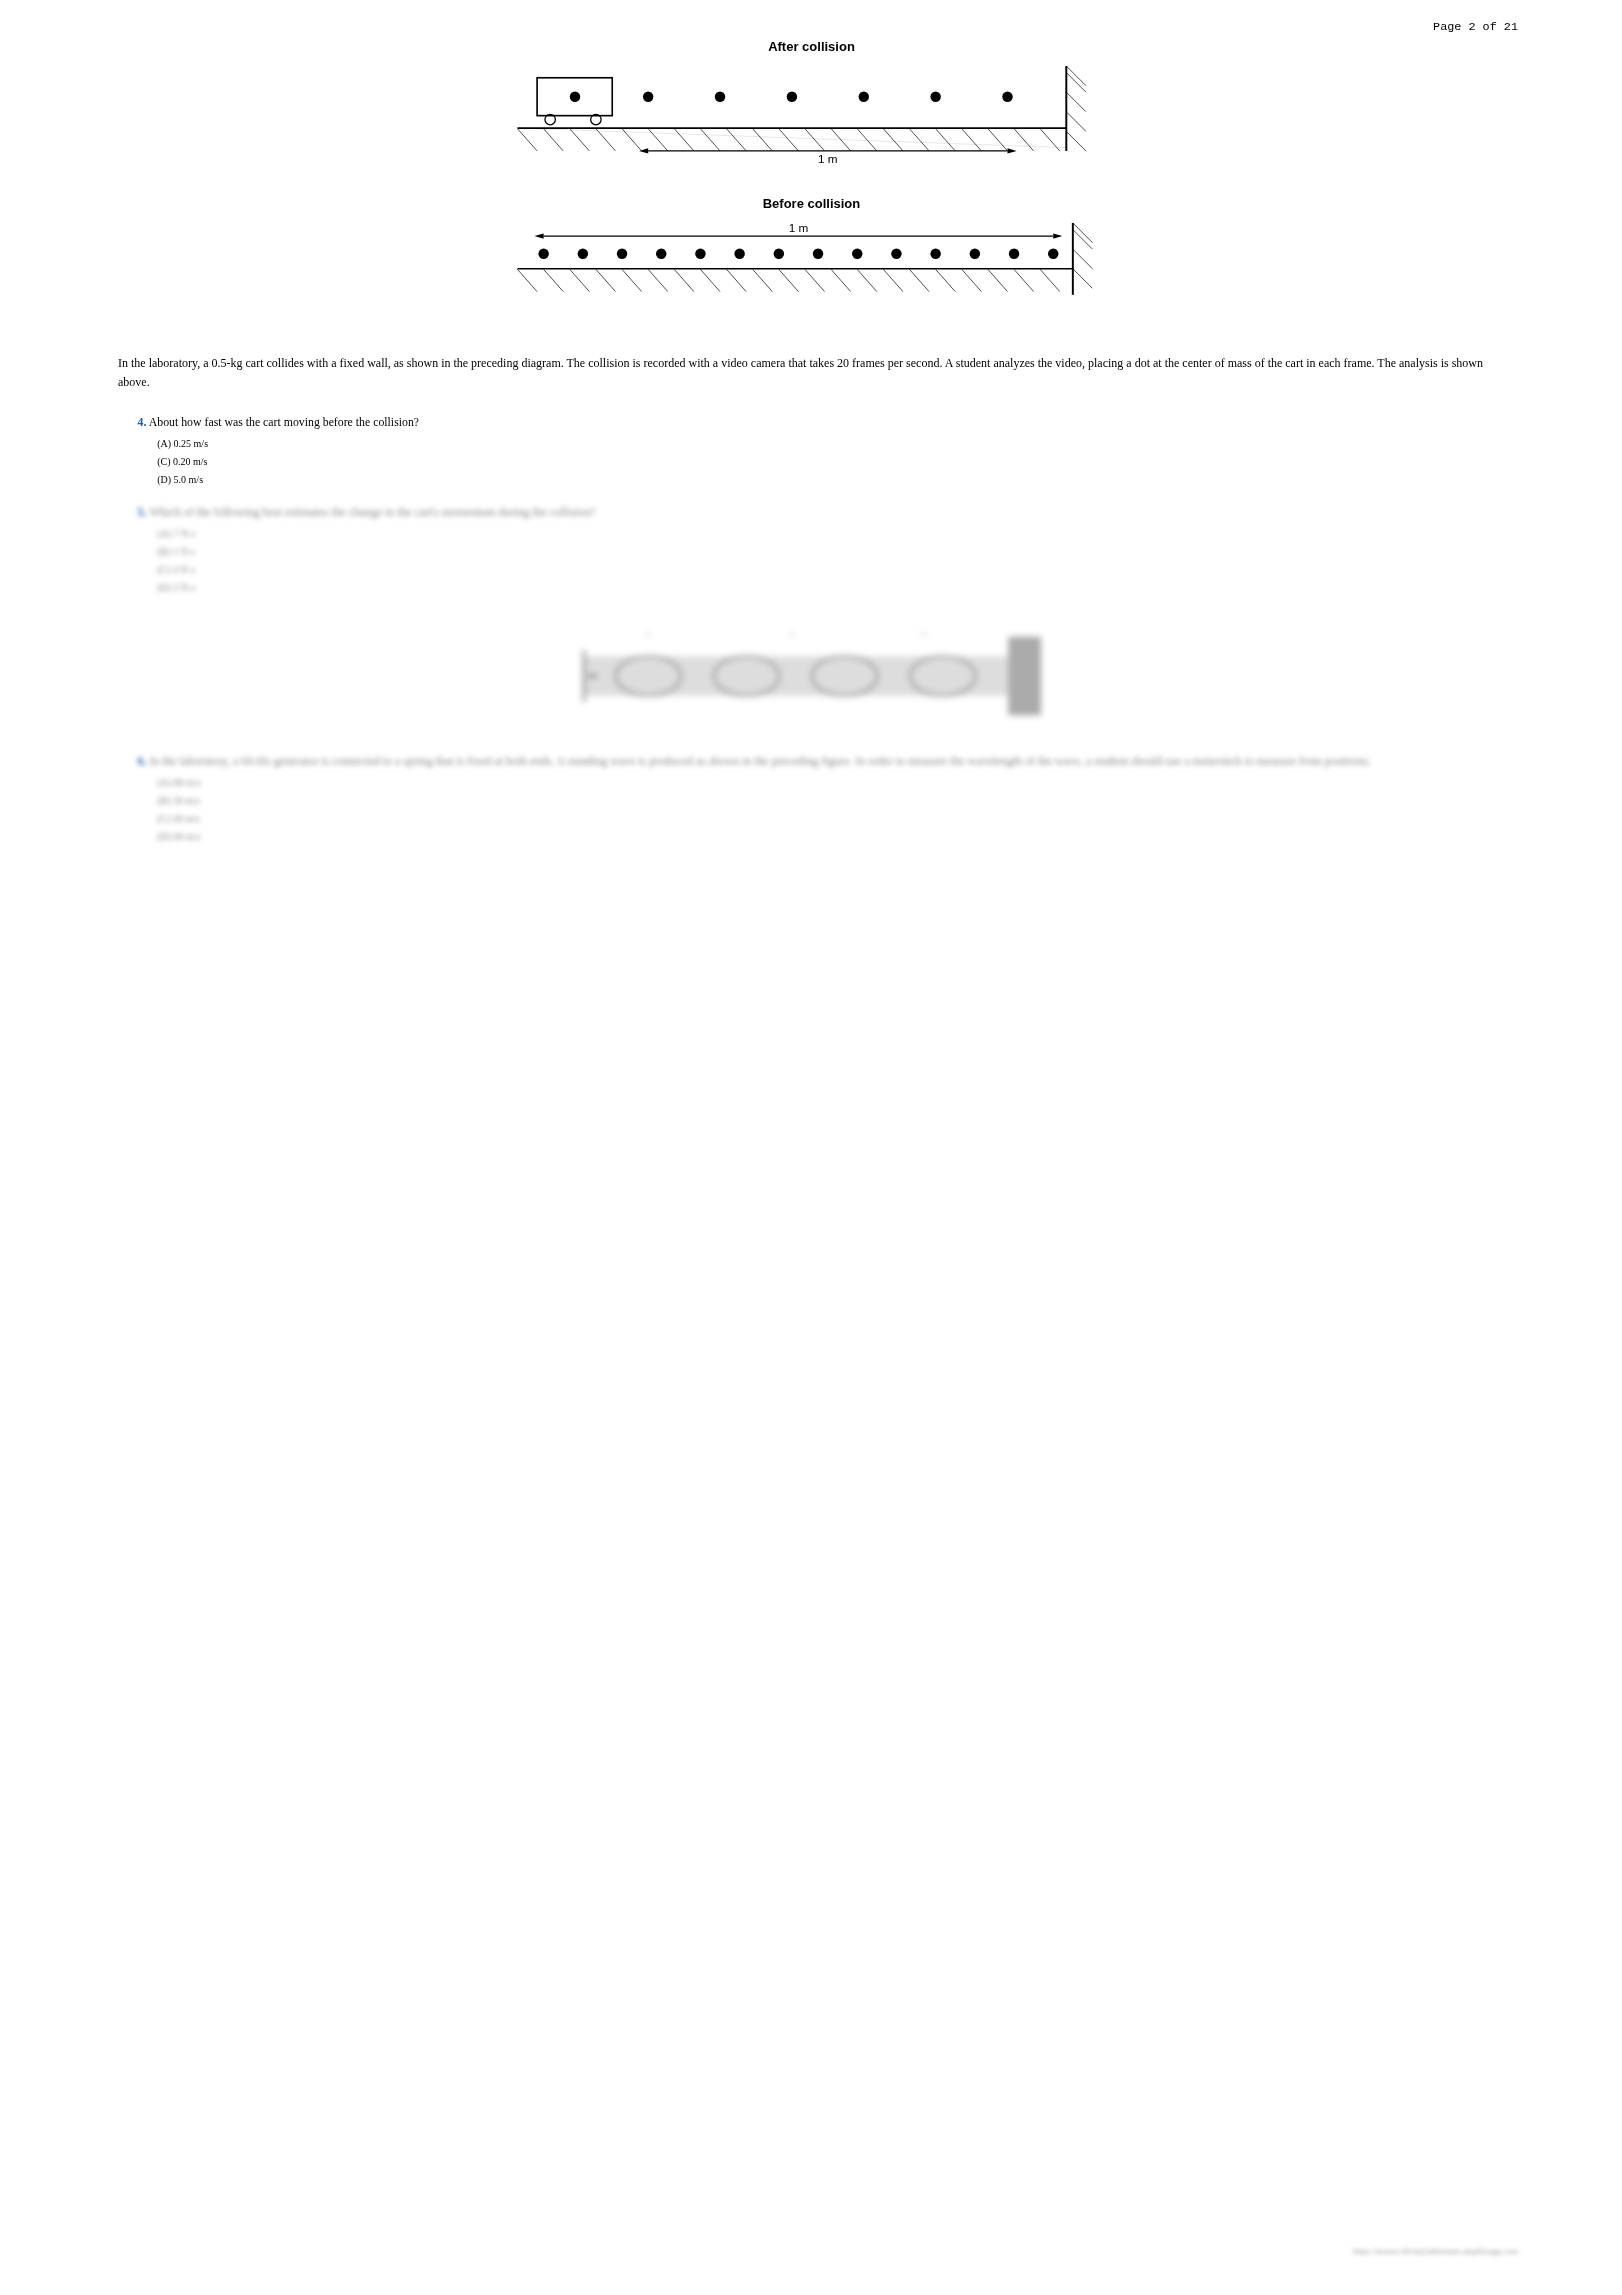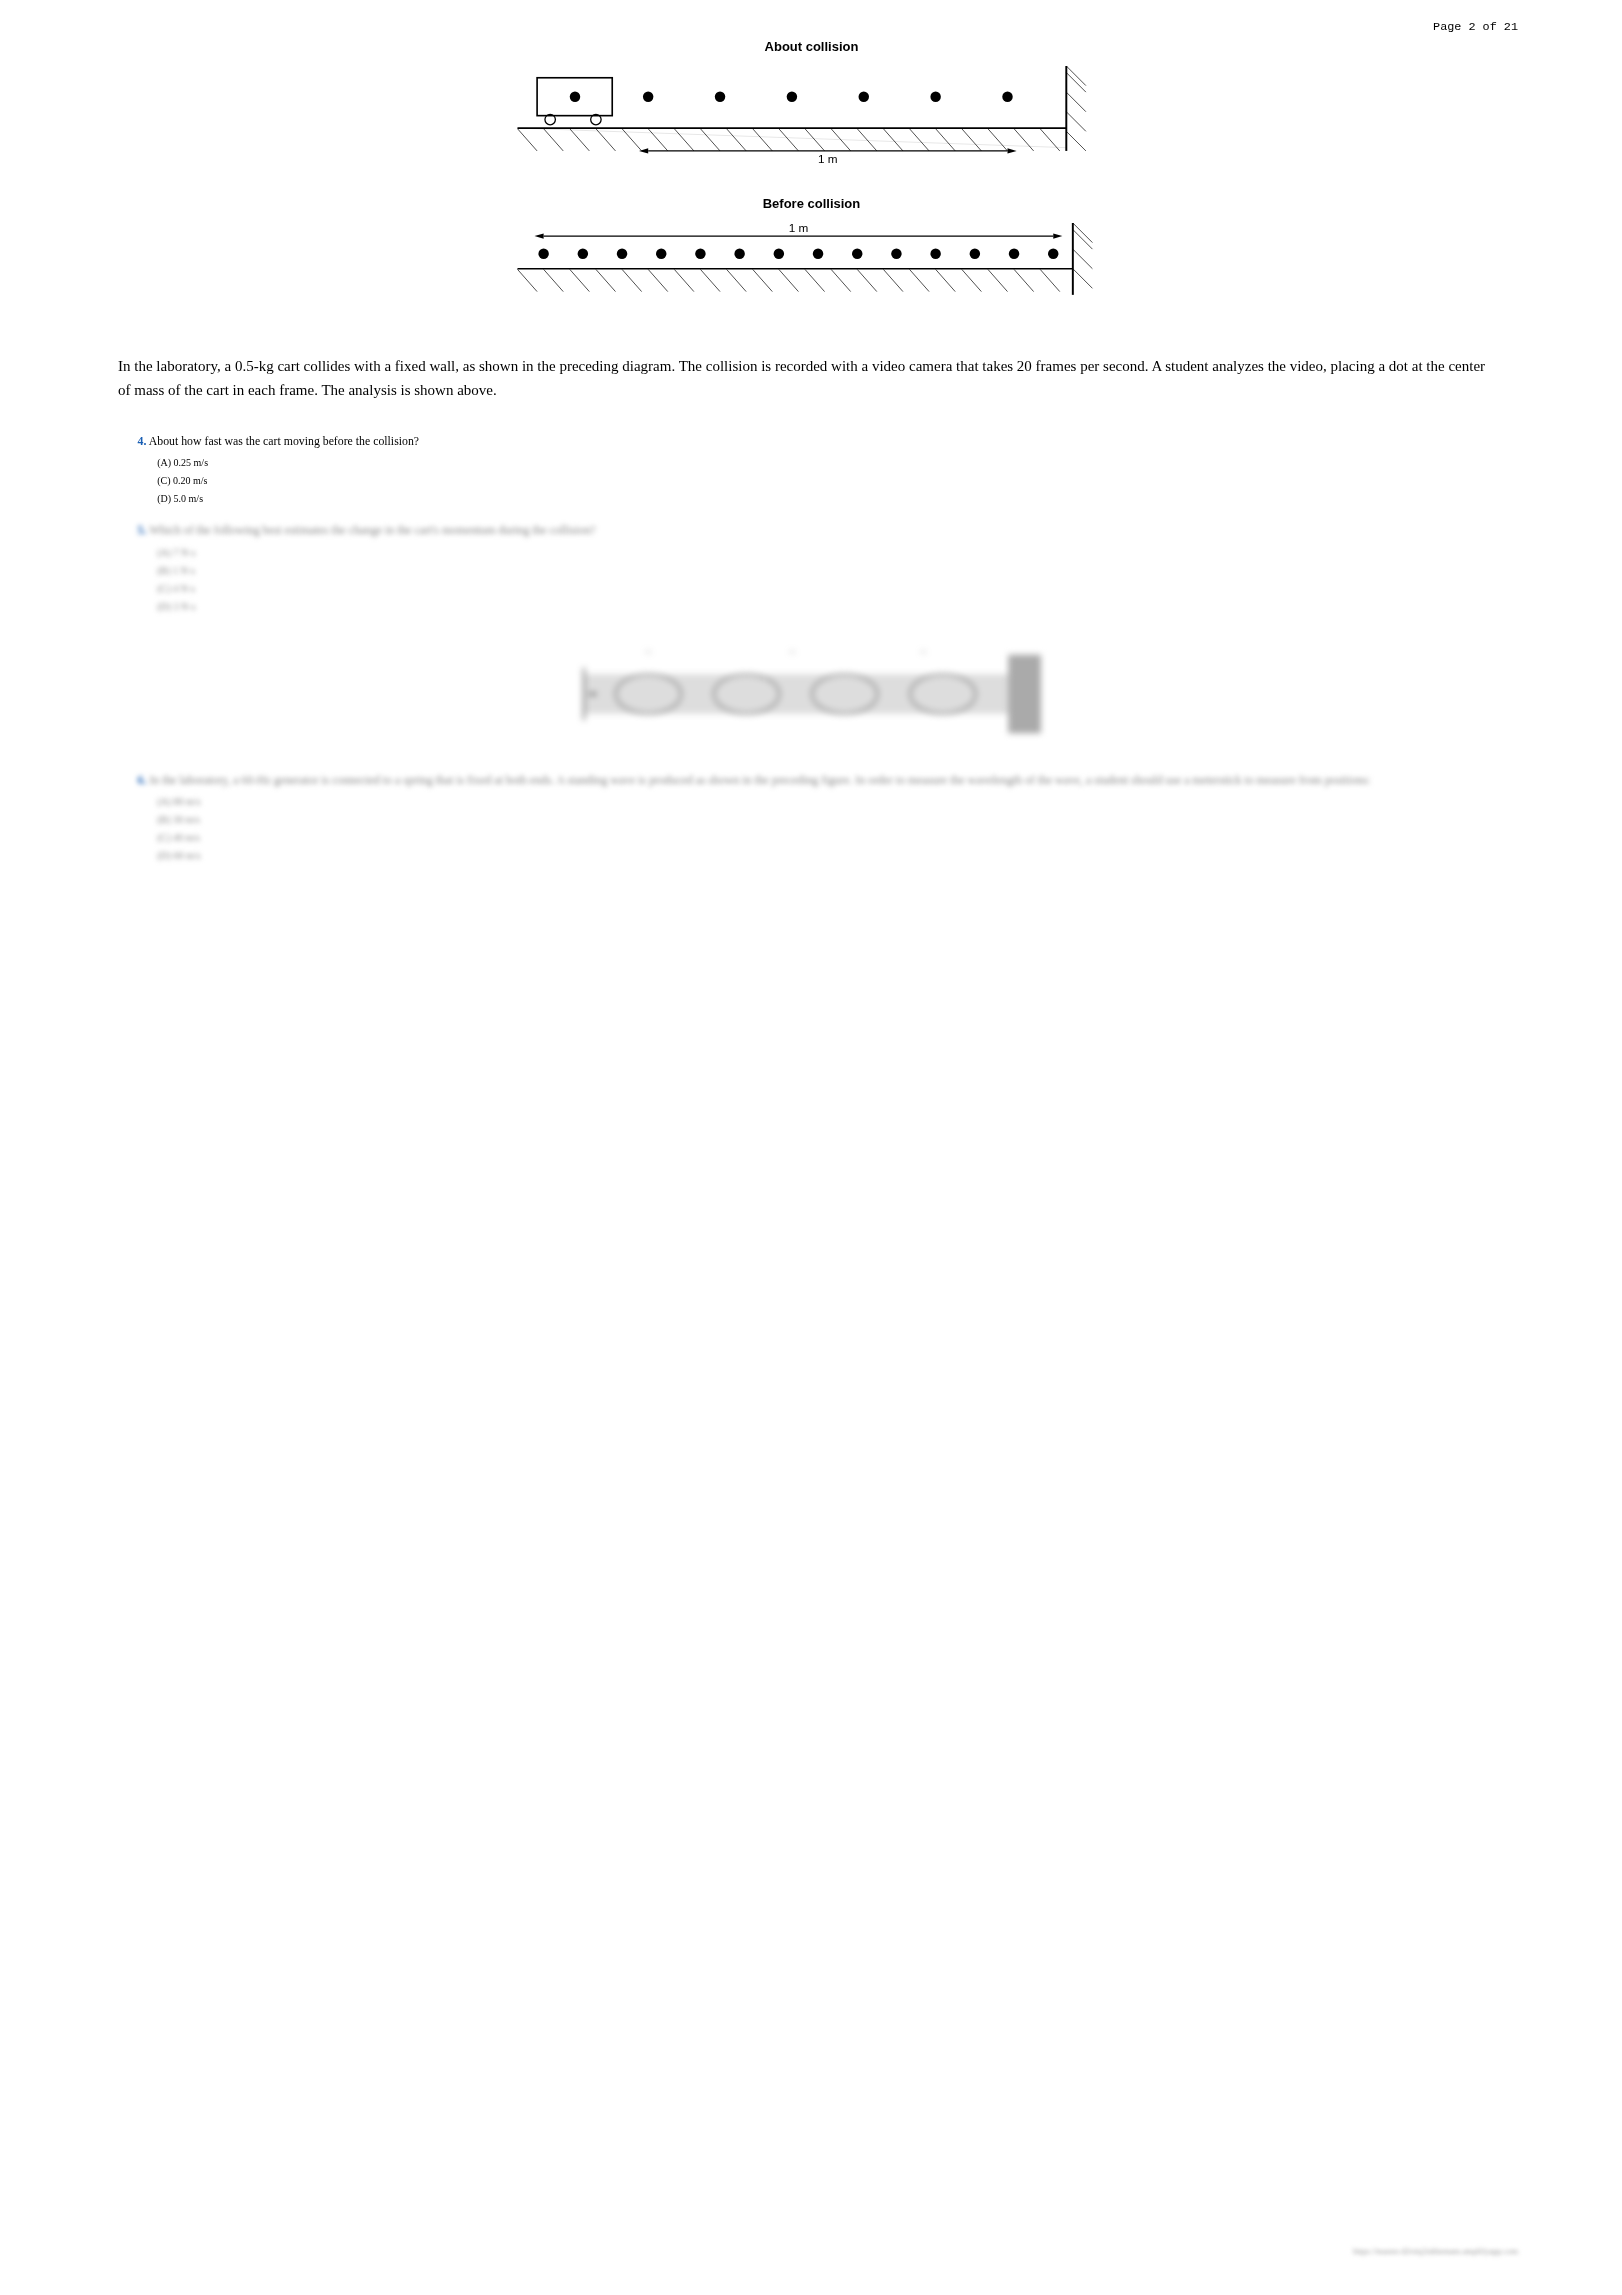--- a/index.html
+++ b/index.html
@@ -32,23 +32,23 @@
 
     .diagram-title {
       font-weight: bold;
       font-size: 13px;
       margin-bottom: 11.8px;
       font-family: Arial, sans-serif;
     }
 
     
     .body-text {
-      font-size: 15px;
+      font-size: 12px;
       line-height: 1.6;
-      margin-bottom: 32px;
+      margin-bottom: 23px;
       max-width: 1375px;
     }
 
     .question-block {
       margin-bottom: 15.7px;
       padding-left: 19.6px;
     }
 
     .question-number {
       color: #1a5fb4;
@@ -92,21 +92,21 @@
     .svg-diagram {
       margin-bottom: 6.5px;
     }
   </style>
 </head>
 <body>
 
 <div class="page-number">Page 2 of 21</div>
 
 <div class="diagram-section">
-  <div class="diagram-title">About collision</div>
+  <div class="diagram-title">After collision</div>
 
   <svg class="svg-diagram" width="589" height="98" viewBox="0 0 900 150" style="font-size:18px">
 
     <rect x="30" y="18" width="115" height="58" fill="white" stroke="black" stroke-width="2.5"></rect>
 
     <circle cx="88" cy="47" r="8" fill="black"></circle>
 
     <circle cx="50" cy="82" r="8" fill="none" stroke="black" stroke-width="2"></circle>
     <circle cx="120" cy="82" r="8" fill="none" stroke="black" stroke-width="2"></circle>
 

